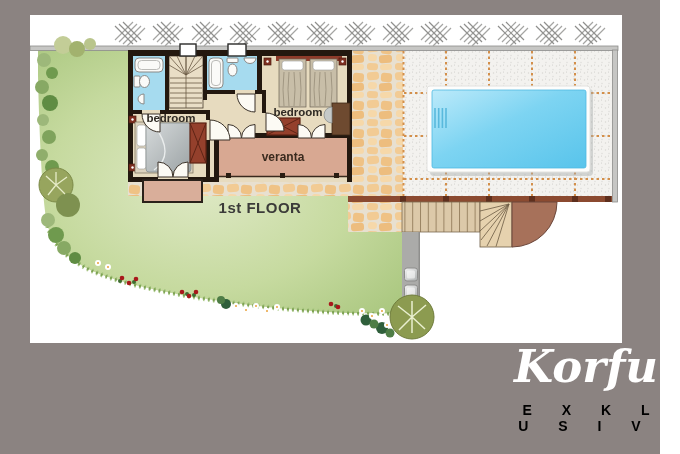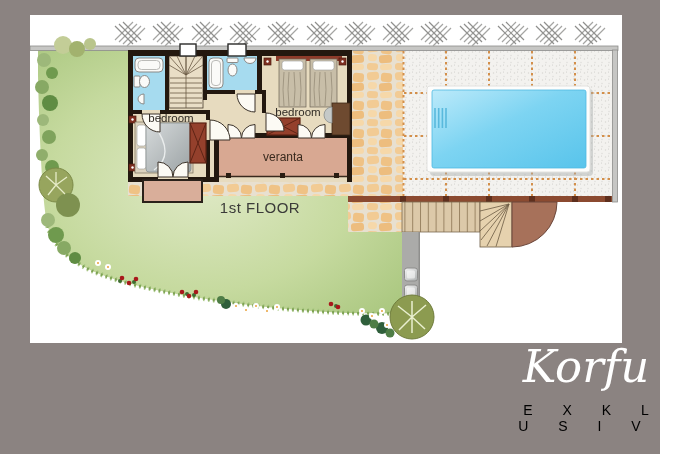--- a/index.html
+++ b/index.html
@@ -1,17 +1,17 @@
 <!DOCTYPE html>
 <html><head>
 <meta charset="utf-8">
 <style>
   html,body{margin:0;padding:0;}
   body{width:680px;height:454px;font-family:"Liberation Sans",sans-serif;}
-  .stage{position:relative;width:660px;height:454px;background:#8B8381;overflow:hidden;}
+  .stage{position:relative;width:660px;height:454px;background:#8B8381;overflow:hidden;font-weight:bold;}
   .canvas{position:absolute;left:30px;top:15px;width:592px;height:328px;background:#FFFFFF;}
   .canvas svg{display:block;}
   .brand{position:absolute;left:492px;top:336px;width:188px;text-align:center;}
   .brand-name{font-family:"DejaVu Serif",serif;font-style:italic;font-size:45px;line-height:62px;color:#ffffff;}
   .brand-tagline{margin-top:4px;font-size:14px;letter-spacing:13px;text-indent:13px;color:#000000;}
   .lbl{font-family:"Liberation Sans",sans-serif;}
 </style>
 </head>
 <body>
 

